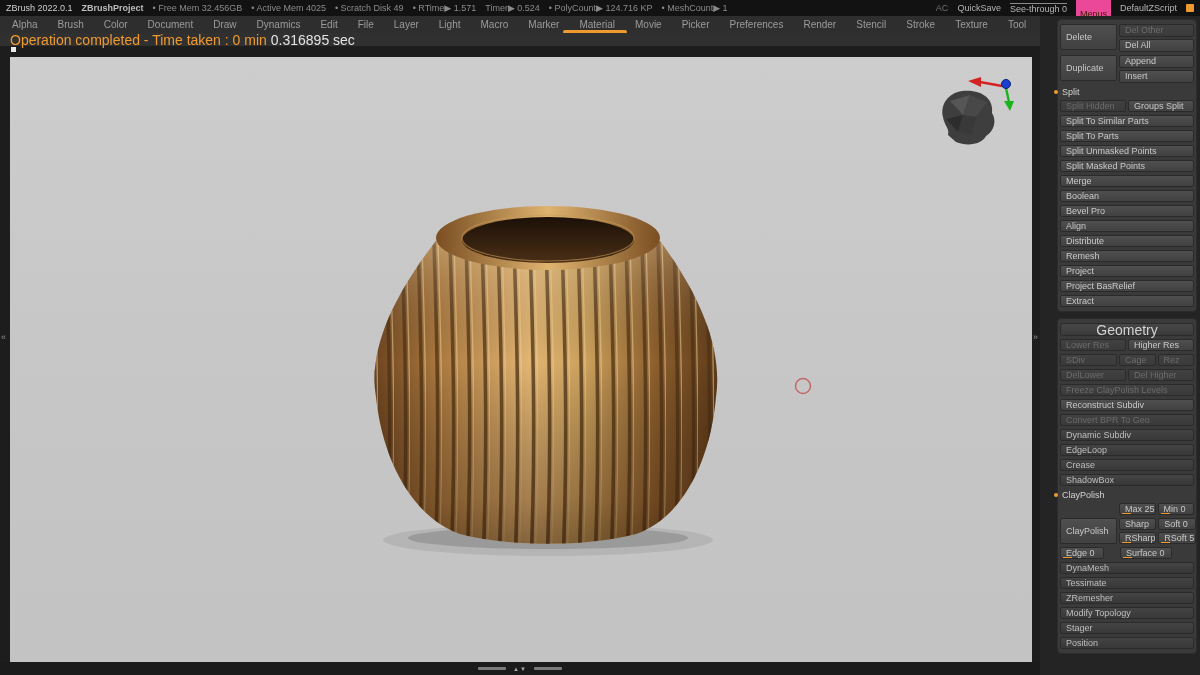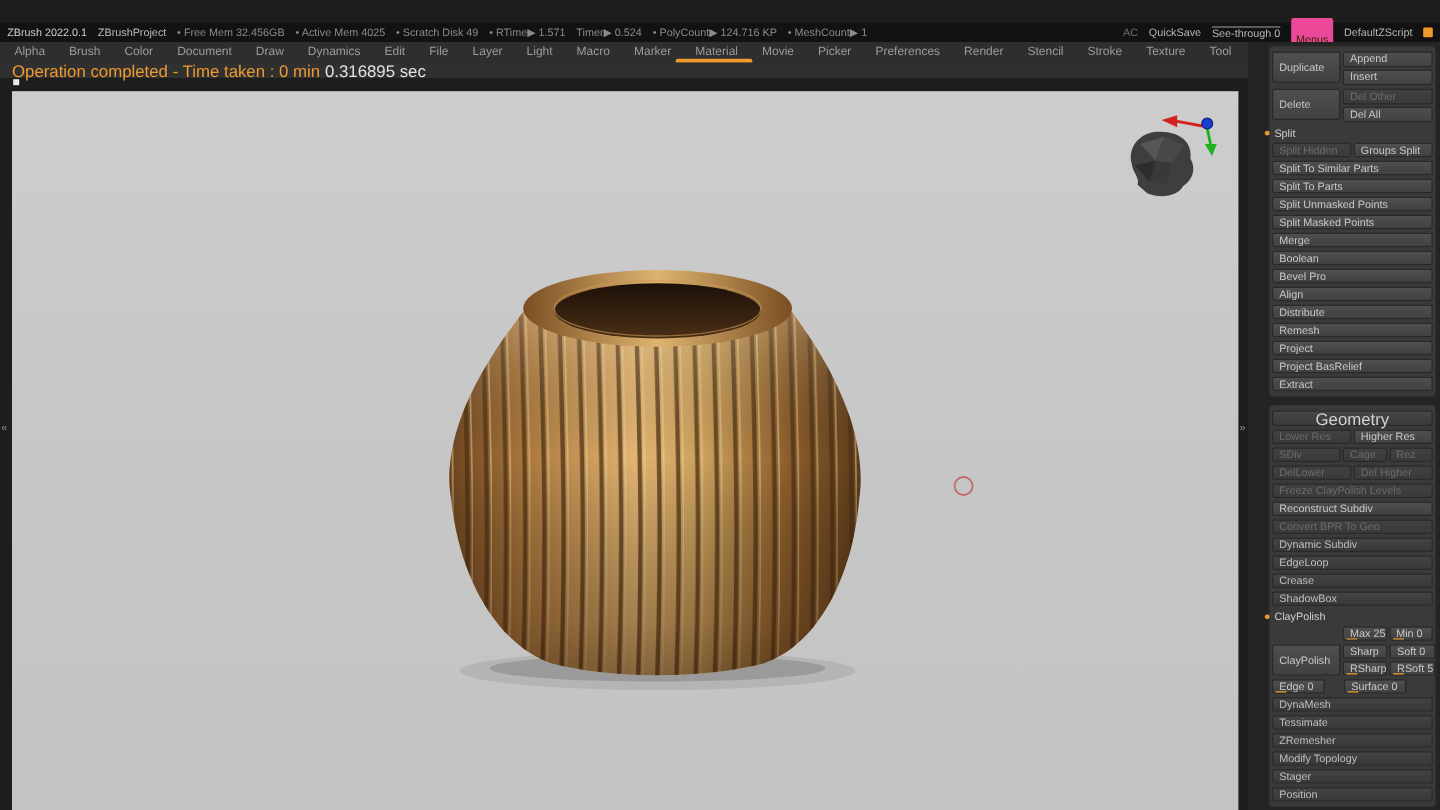--- a/index.html
+++ b/index.html
@@ -1,23 +1,23 @@
 <!DOCTYPE html>
 <html><head>
 <meta charset="utf-8">
 <style>
   *{margin:0;padding:0;box-sizing:border-box;}
   html,body{width:1200px;height:675px;overflow:hidden;}
   body{background:#1d1d1d;font-family:"Liberation Sans",sans-serif;position:relative;-webkit-font-smoothing:antialiased;}
-  #root{position:absolute;inset:0;width:1200px;height:585px;margin-top:19px;}
+  #root{position:absolute;inset:0;width:1200px;height:585px;}
 
   
   .titlebar{position:absolute;left:0;top:0;width:1200px;height:16px;background:#121212;display:flex;align-items:center;gap:9px;padding:0 6px;font-size:9px;color:#9a9a9a;white-space:nowrap;}
   .titlebar .app{color:#cfcfcf;}
-  .titlebar .proj{color:#bdbdbd;}
+  .titlebar .proj{color:#bdbdbd;font-weight:bold;}
   .titlebar .stat{color:#8b8b8b;}
   .titlebar .grow{flex:1;}
   .tb-btn{color:#b5b5b5;}
   .tb-dim{color:#6f6f6f;}
   .overline{border-top:1px solid #8a8a8a;}
   .chip-orange{background:#ec4899;color:#3a2300;padding:12px 4px;height:12px;line-height:12px;border-radius:2px;}
   .sq-orange{width:8px;height:8px;background:#ef9a2f;border-radius:1px;}
 
   
   .menubar{position:absolute;left:0;top:16px;width:1040px;height:17px;background:#2e2e2e;display:flex;align-items:center;gap:20px;padding-left:12px;font-size:10px;color:#9b9b9b;}
@@ -197,31 +197,31 @@
     <div class="hbar"></div>
     <span class="updown">▲▼</span>
     <div class="hbar"></div>
   </div>
 
   <div class="panel">
     <div class="panel-inner">
 
       <div class="section">
         <div class="row">
+          <div class="btn big">Delete</div>
+          <div class="col">
+            <div class="btn disabled">Del Other</div>
+            <div class="btn">Del All</div>
+          </div>
+        </div>
+        <div class="row">
           <div class="btn big">Duplicate</div>
           <div class="col">
             <div class="btn">Append</div>
             <div class="btn">Insert</div>
-          </div>
-        </div>
-        <div class="row">
-          <div class="btn big">Delete</div>
-          <div class="col">
-            <div class="btn disabled">Del Other</div>
-            <div class="btn">Del All</div>
           </div>
         </div>
         <div class="shead">
           <span class="bullet"></span>
           <span>Split</span>
         </div>
         <div class="row">
           <div class="btn disabled">Split Hidden</div>
           <div class="btn">Groups Split</div>
         </div>

